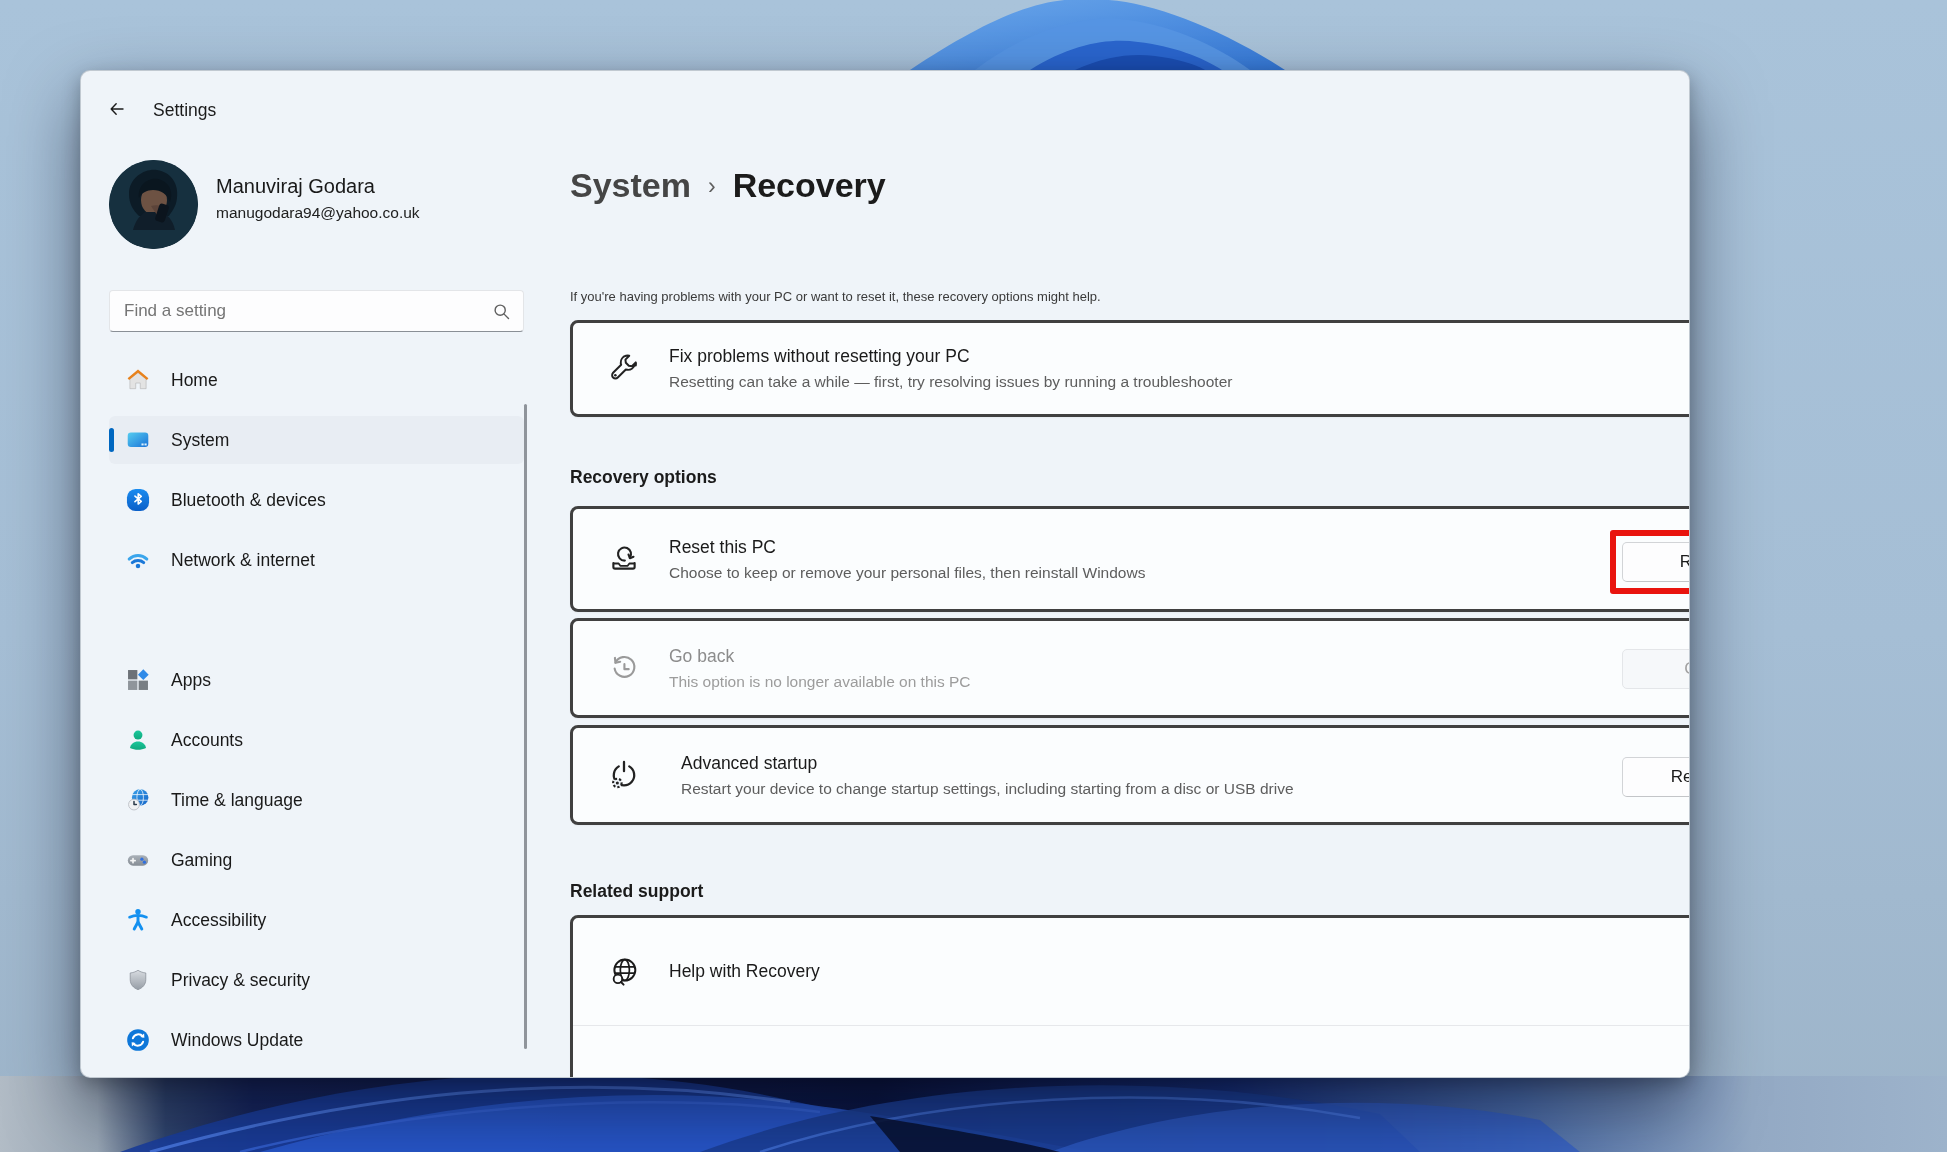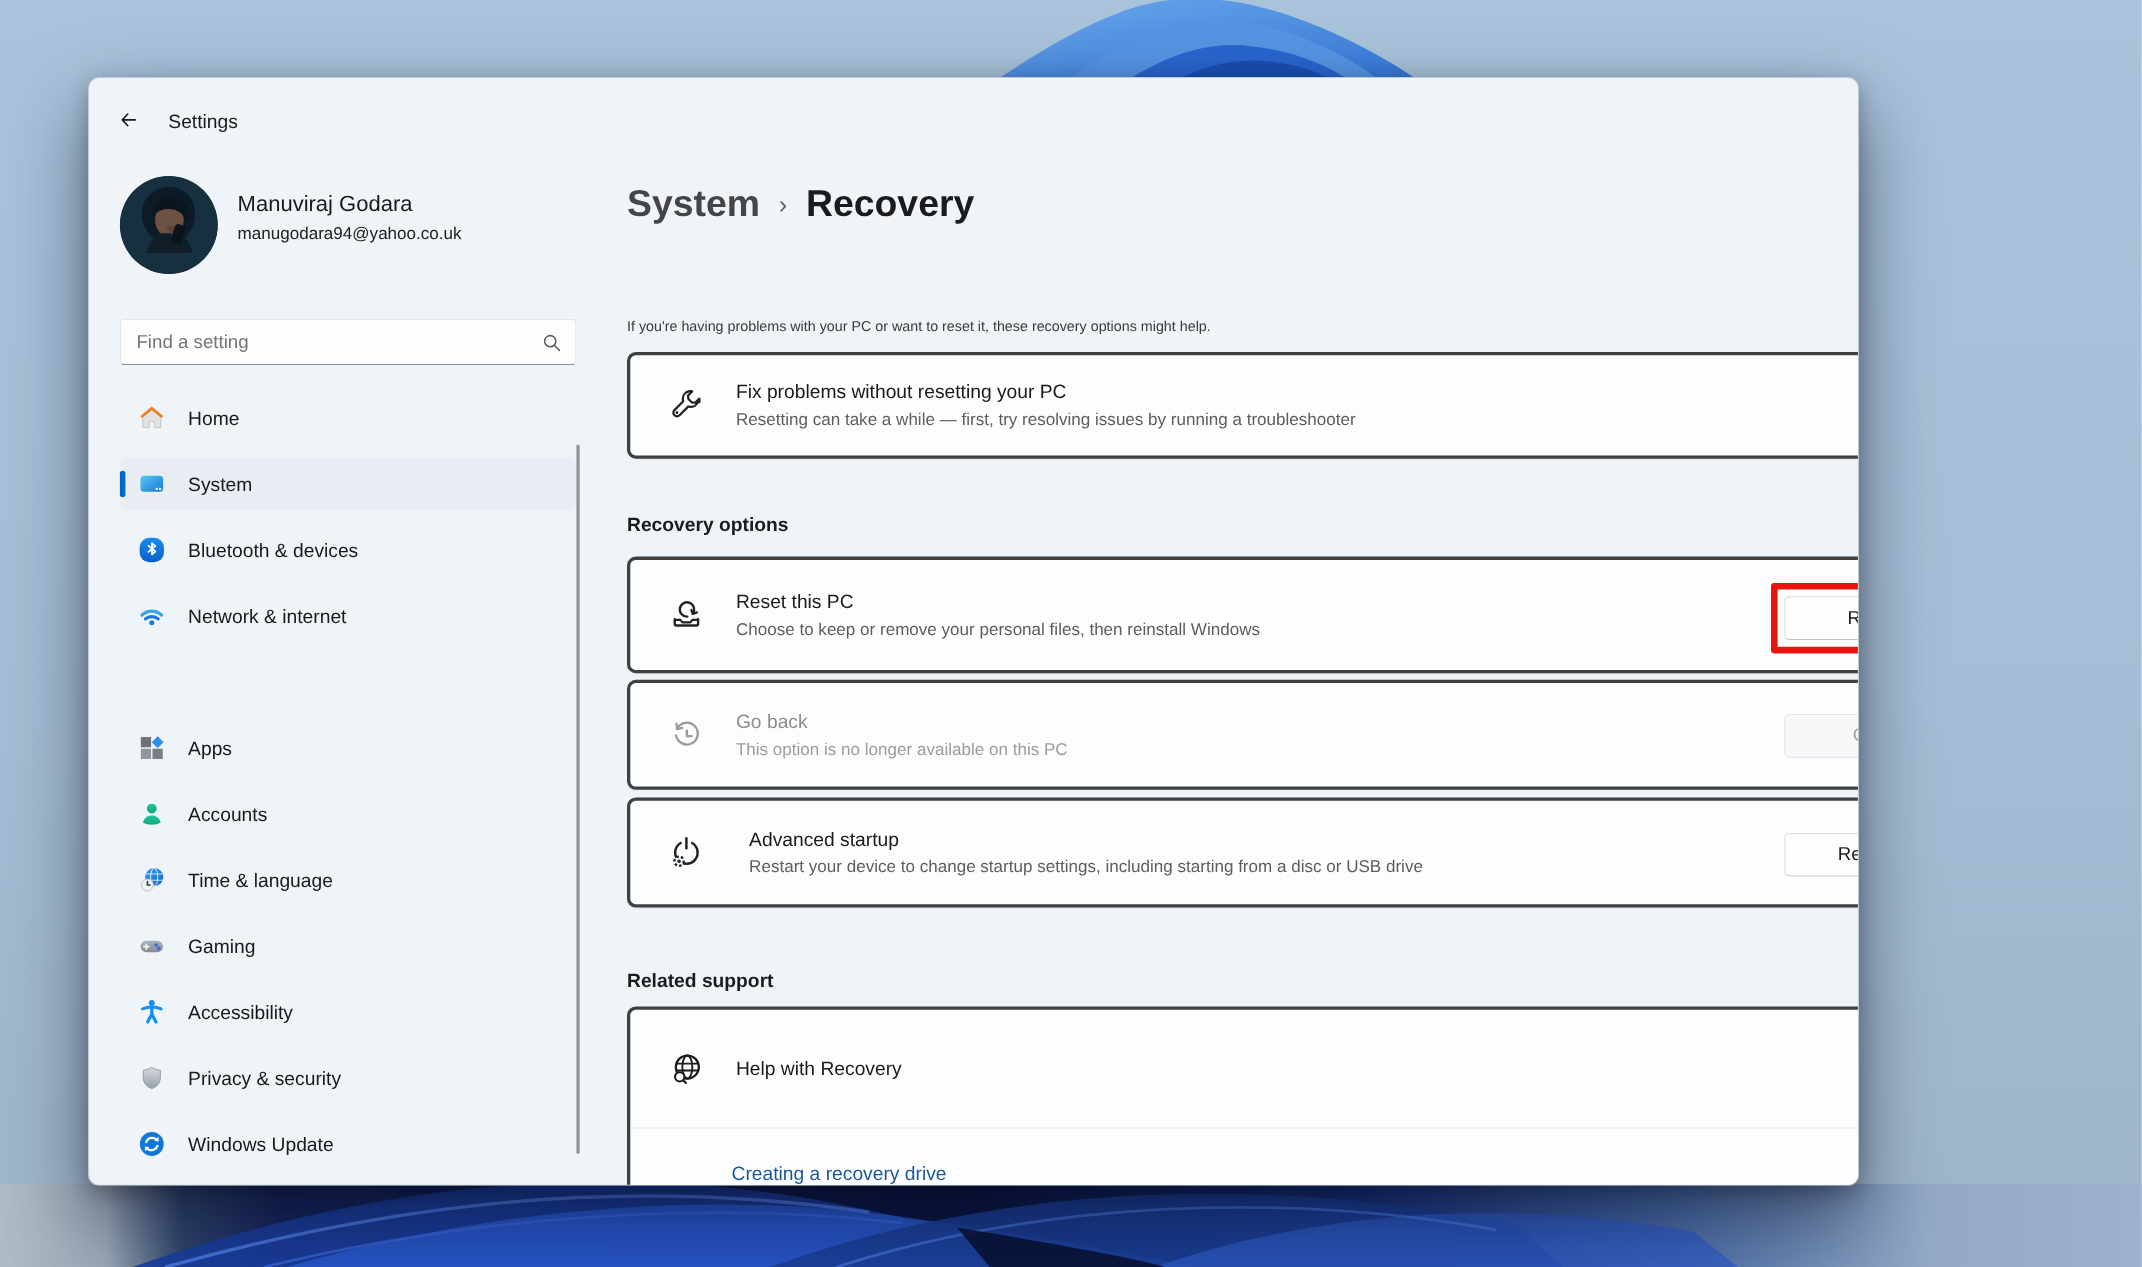--- a/index.html
+++ b/index.html
@@ -377,19 +377,16 @@
         <path d="M5.5,8.4 H19.7 M5.5,12.8 H19.7" stroke="#1b1b1b" stroke-width="1.2"></path>
         <circle cx="7.7" cy="16.9" r="3" fill="#fbfdfe" stroke="#1b1b1b" stroke-width="1.3"></circle>
         <path d="M9.9,19.1 L11.7,20.9" stroke="#1b1b1b" stroke-width="1.4" stroke-linecap="round"></path>
       </svg>
       <div class="card-title" style="margin-bottom:0">Help with Recovery</div>
       <svg class="chev-right" viewBox="0 0 24 24">
         <path d="M6.5,14.5 L12,9 L17.5,14.5" stroke="#1b1b1b" stroke-width="1.6" fill="none" stroke-linecap="round" stroke-linejoin="round"></path>
       </svg>
     </div>
     <div class="help-divider"></div>
-    <div class="help-linkrow">
-      <a class="help-link">Creating a recovery drive</a>
-    </div>
   </div>
 
   <div class="content-scrollbar"></div>
 </div>
 
 </body></html>

